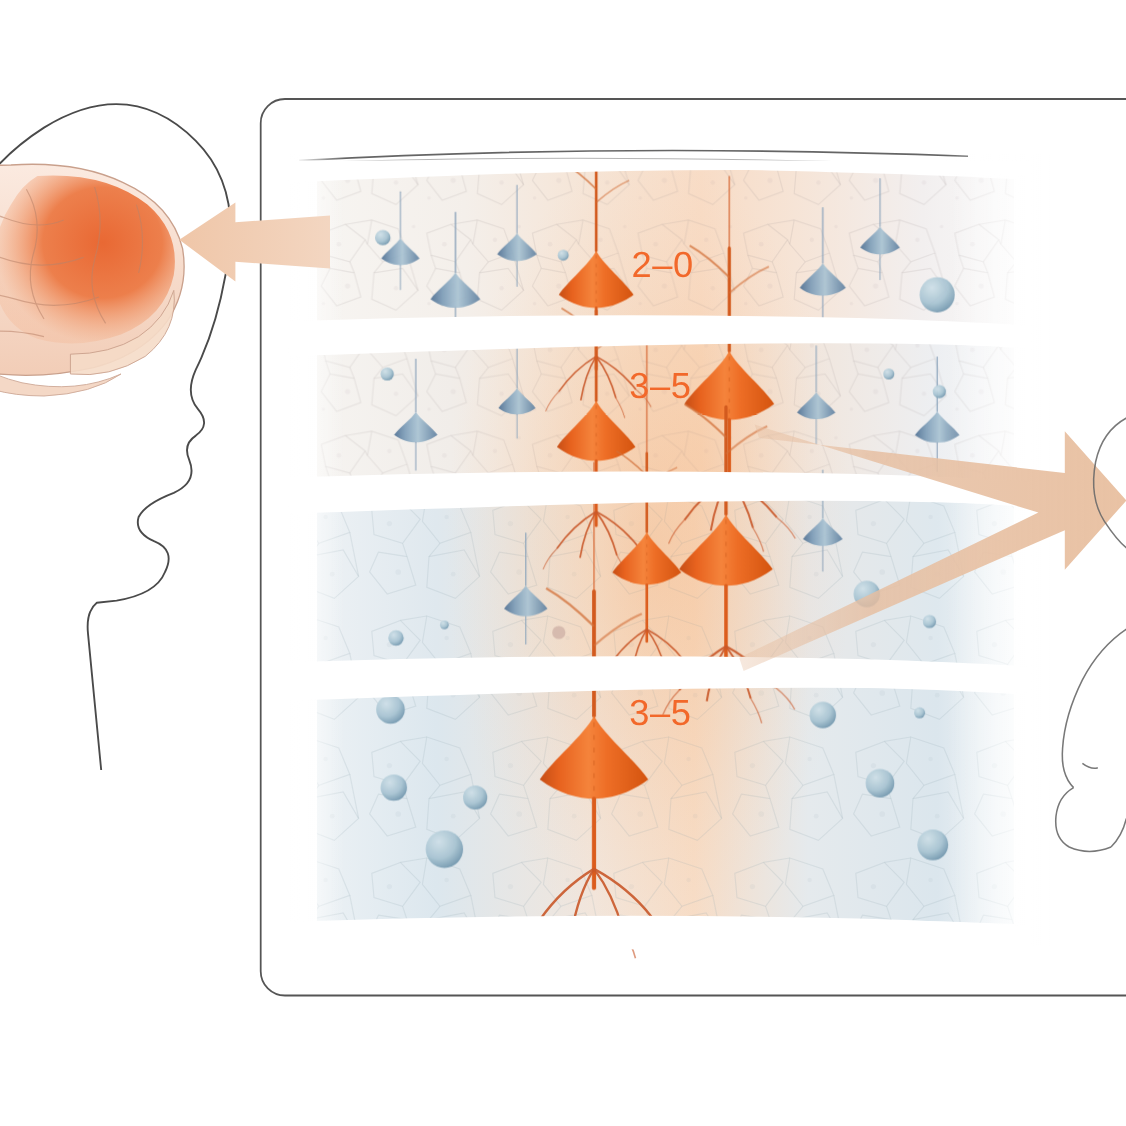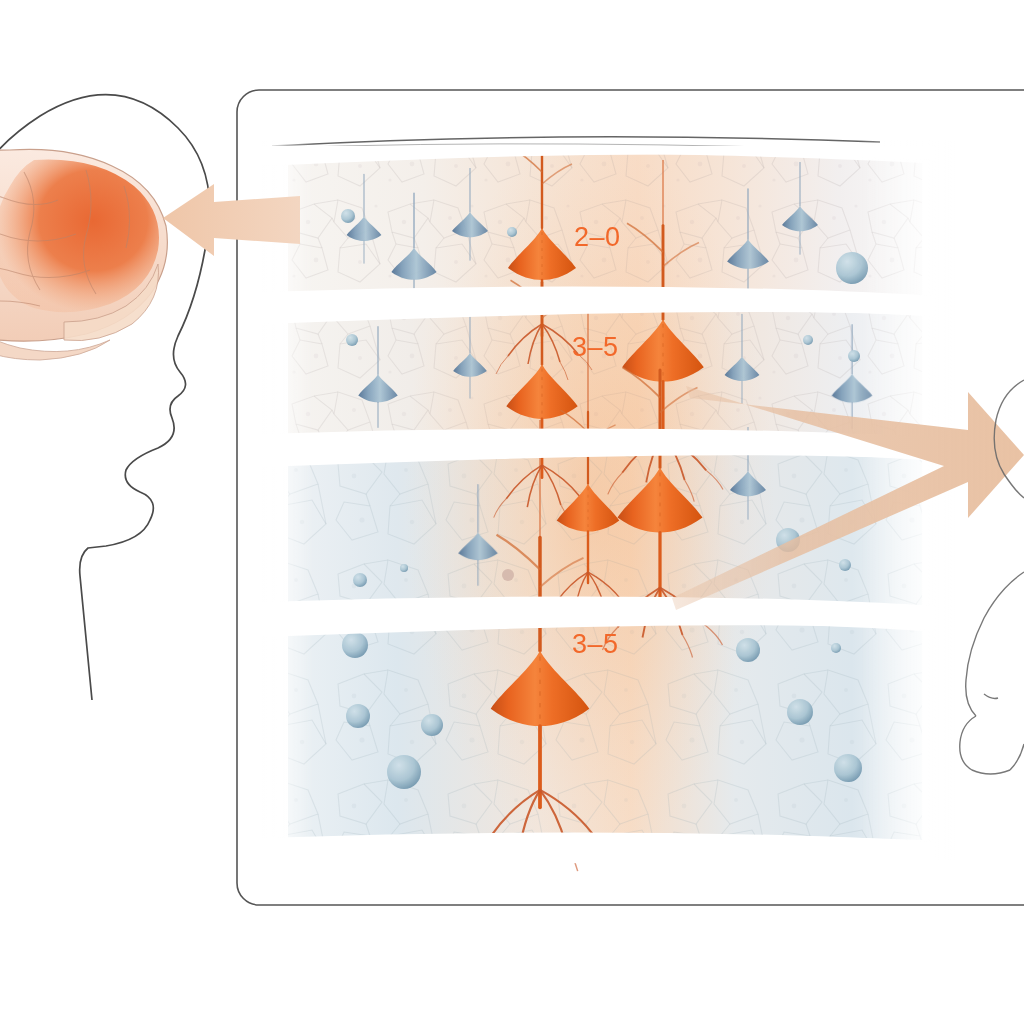--- a/index.html
+++ b/index.html
@@ -3,21 +3,21 @@
 <meta charset="utf-8">
 <style>
   html,body{margin:0;padding:0;background:#ffffff;}
   body{width:1024px;height:1024px;overflow:hidden;font-family:"Liberation Sans",sans-serif;}
   #stage{position:relative;width:1024px;height:1024px;background:#ffffff;}
   #stage svg{position:absolute;top:0;left:0;}
   .lbl{
     position:absolute;
     color:#F2682A;
     font-family:"Liberation Sans",sans-serif;
-    font-size:27px;
+    font-size:33px;
     font-weight:400;
     letter-spacing:0.5px;
     white-space:nowrap;
     user-select:none;
   }
 </style>
 </head>
 <body>
 
 <div id="stage">

